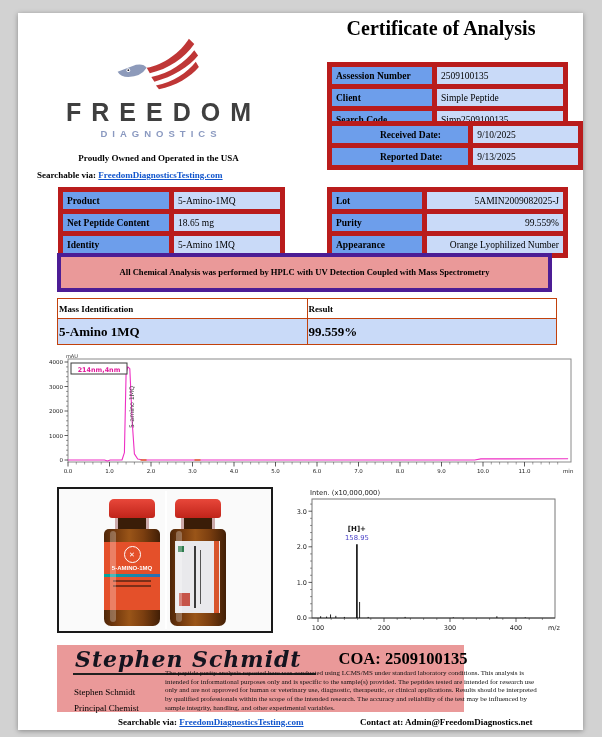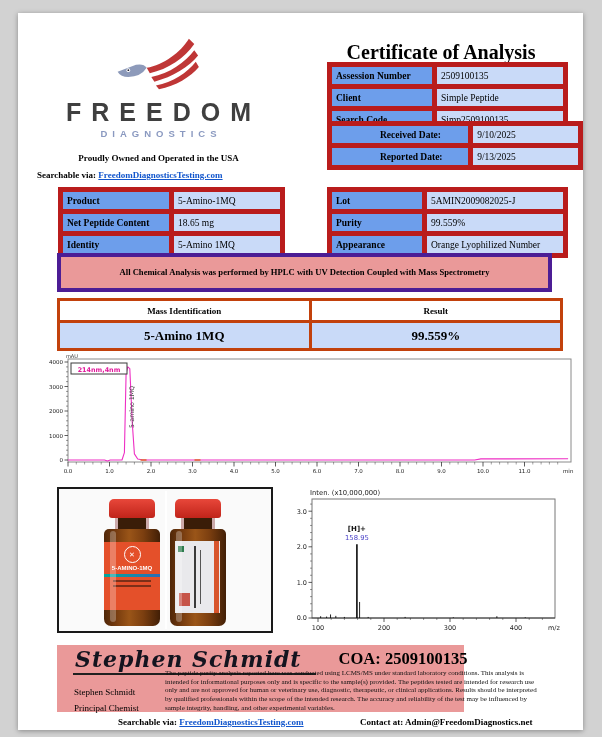--- a/index.html
+++ b/index.html
@@ -18,39 +18,39 @@
   
   .logo-col{left:18px;top:24px;width:245px;text-align:center;}
   .brand{font-family:"Liberation Sans","DejaVu Sans",sans-serif;font-weight:600;
          font-size:25px;letter-spacing:10px;padding-left:10px;color:#3f3f3f;margin-top:3px;}
   .brand-sub{font-family:"Liberation Sans","DejaVu Sans",sans-serif;font-weight:bold;
          font-size:9.5px;letter-spacing:5px;padding-left:5px;color:#8a99c0;margin-top:1px;}
   .tagline{font-size:9px;font-weight:bold;color:#000;margin-top:14px;}
   .search-line{left:19px;top:157px;font-size:9px;font-weight:bold;color:#000;}
   a.doc-link{color:#1155cc;text-decoration:underline;font-weight:bold;}
 
-  .coa-title{left:300px;top:28px;width:246px;text-align:center;
+  .coa-title{left:300px;top:4px;width:246px;text-align:center;
              font-size:20px;font-weight:bold;color:#000;}
 
   
   table.kv{border-collapse:collapse;table-layout:fixed;}
   table.kv td{border:5px solid #b91c1c;font-size:9.5px;padding:2px 4px;height:13px;
               white-space:nowrap;overflow:hidden;}
   td.lbl{background:#6d9eeb;font-weight:bold;}
   td.val{background:#c9daf8;}
   .tbl-accession{left:309px;top:49px;}  .tbl-accession td.lbl{width:92px;} .tbl-accession td.val{width:118px;}
   .tbl-dates{left:309px;top:108px;}     .tbl-dates td.lbl{width:92px;padding-left:48px;}     .tbl-dates td.val{width:118px;}
   .tbl-product{left:40px;top:174px;}    .tbl-product td.lbl{width:98px;}   .tbl-product td.val{width:98px;}
-  .tbl-lot{left:309px;top:174px;}       .tbl-lot td.lbl{width:82px;}       .tbl-lot td.val{width:128px;}
+  .tbl-lot{left:309px;top:174px;}       .tbl-lot td.lbl{width:82px;}       .tbl-lot td.val{width:128px;text-align:right;}
 
   
   .banner{left:39px;top:240px;width:487px;height:31px;background:#ea9999;border:4px solid #4c1d95;
           text-align:center;line-height:31px;font-size:8.6px;font-weight:bold;color:#000;}
   table.result{left:39px;top:285px;border-collapse:collapse;table-layout:fixed;position:absolute;}
-  table.result td{border:3px solid #c2410c;text-align:center;width:246.5px;overflow:hidden;}
+  table.result td{border:1px solid #c2410c;width:246.5px;overflow:hidden;}
   table.result .hd{font-size:9px;font-weight:bold;background:#fff;height:17px;}
   table.result .dt{font-size:13px;font-weight:bold;background:#c9daf8;height:23px;}
 
   
   .chrom{left:12px;top:339px;}
   .spec{left:268px;top:470px;}
 
   
   .vial-box{left:39px;top:474px;width:216px;height:146px;border:2px solid #1a1a1a;
             background:#fafafa;box-sizing:border-box;display:flex;justify-content:center;

